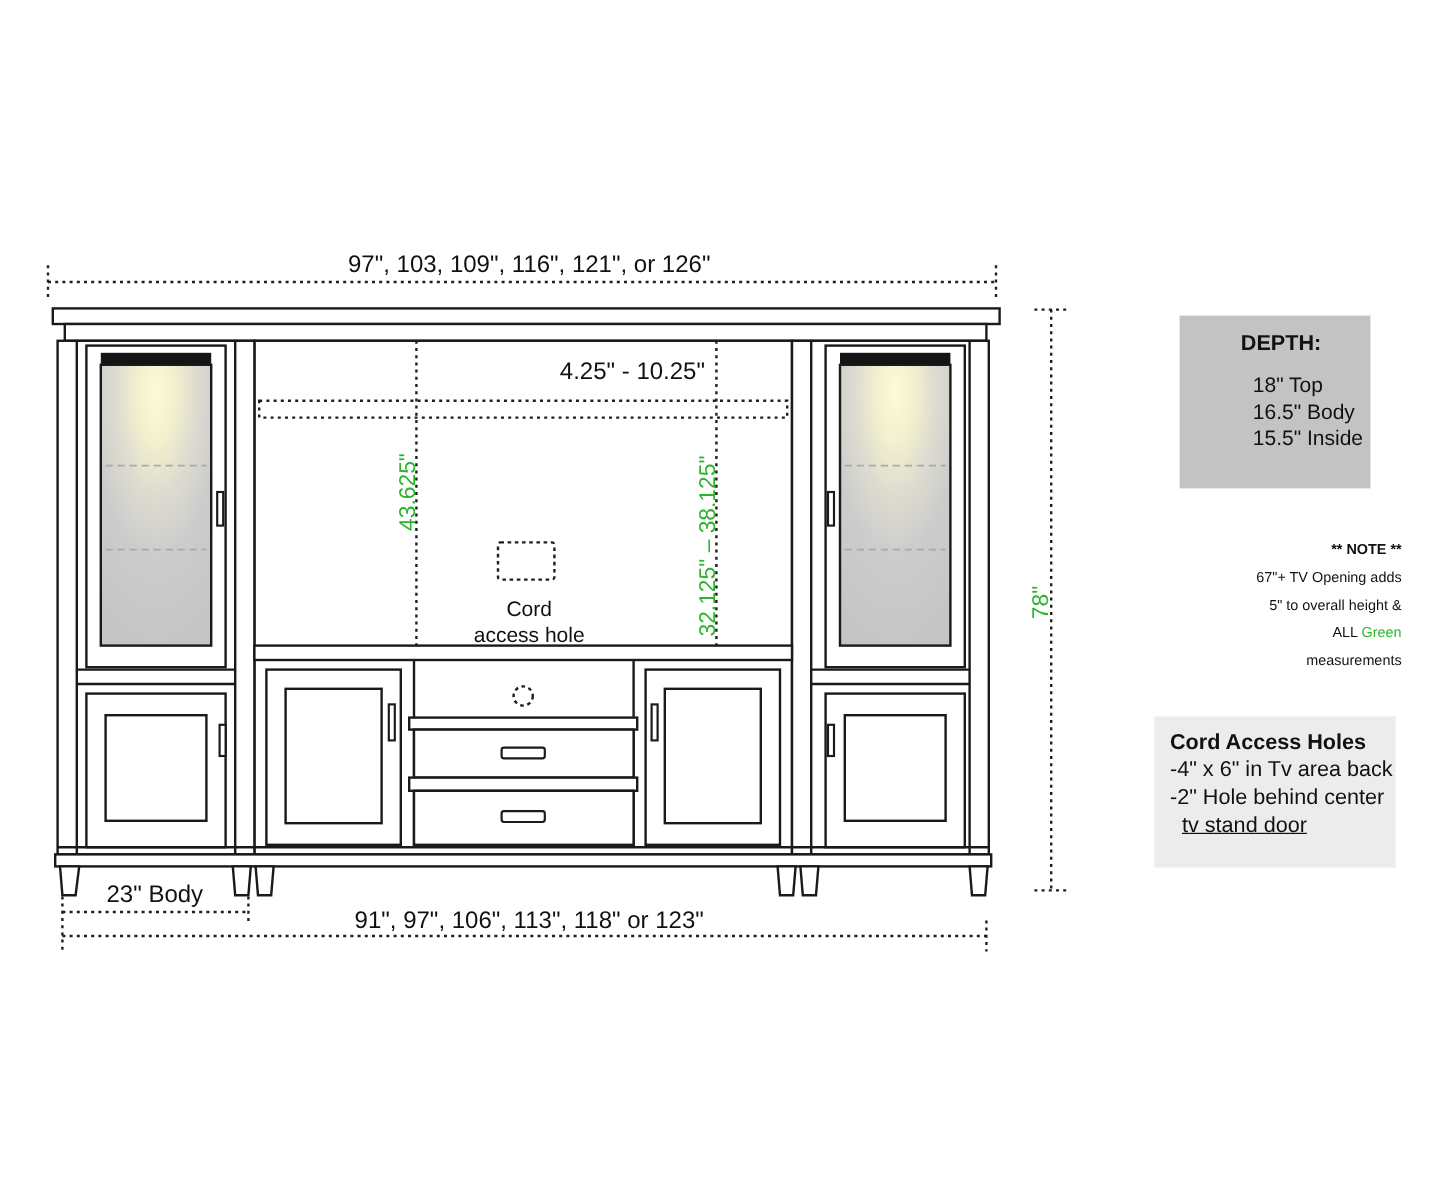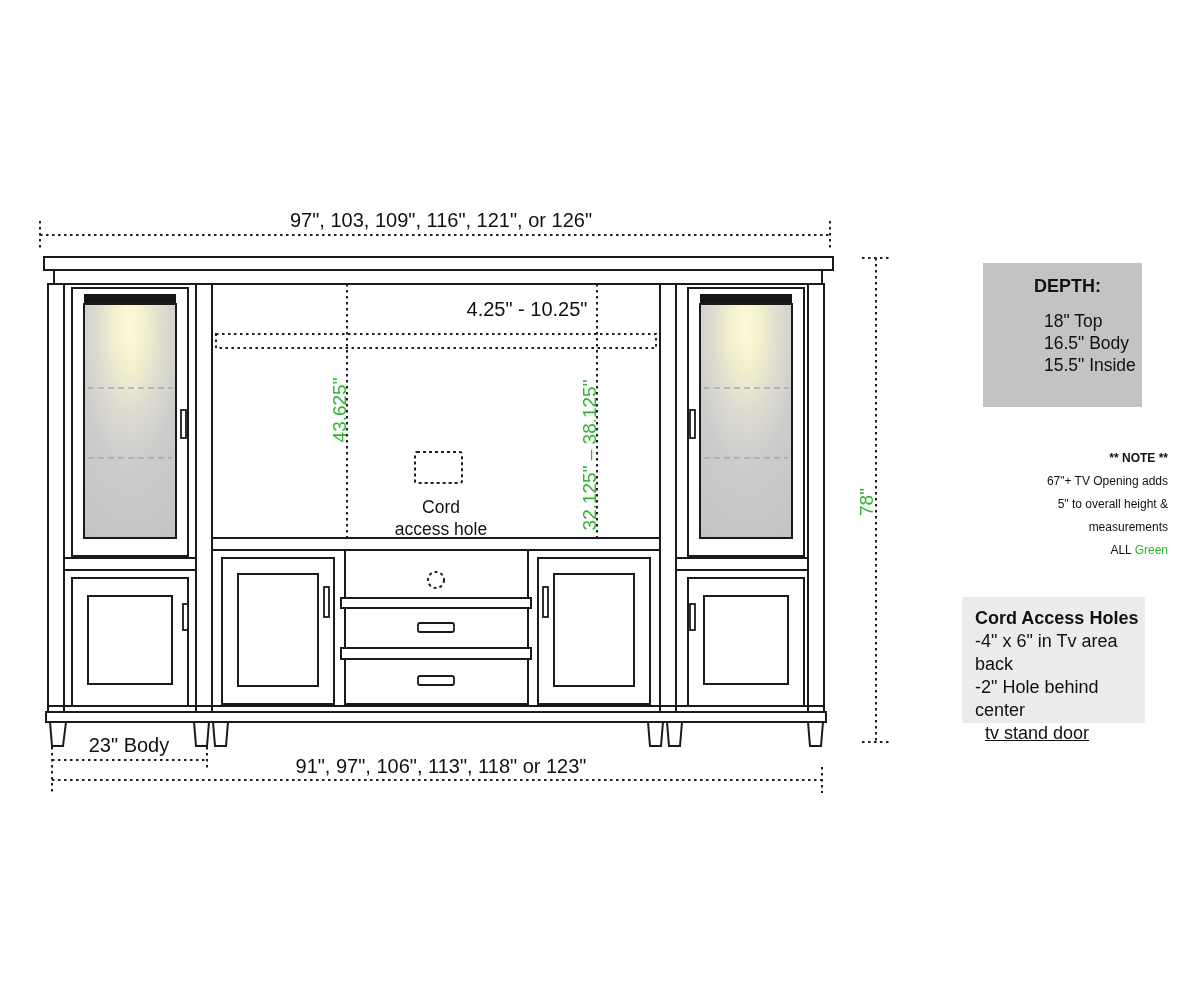--- a/index.html
+++ b/index.html
@@ -15,21 +15,21 @@
   .t{font-size:20px;fill:#111;}
   .s{font-size:17.5px;fill:#111;}
   .g{font-size:19px;}
   .panel-box{position:absolute;box-sizing:border-box;padding-left:36px;}
   .depth-box{left:983px;top:263px;width:159px;height:144px;background:#c3c3c3;}
   .depth-title{margin:13px 0 0 15px;font-weight:bold;font-size:18px;}
   .depth-list{margin:13px 0 0 0;padding:0 0 0 25px;list-style:none;font-size:17.5px;line-height:22px;}
   .note-block{left:928px;top:447px;width:240px;text-align:right;font-size:12px;line-height:23px;}
   .note-title{font-weight:bold;}
   .green-text{color:#2cb52c;}
-  .cord-box{left:962px;top:597px;width:183px;height:126px;background:#ececec;
+  .cord-box{left:962px;top:597px;width:201px;height:126px;background:#ececec;
             padding:10px 0 0 13px;font-size:18px;line-height:23px;}
   .cord-title{font-weight:bold;}
   .cord-indent{padding-left:10px;text-decoration:underline;}
 </style>
 </head>
 <body>
 
 <div id="stage">
 
 <svg width="1200" height="1000" viewBox="0 0 1200 1000" xmlns="http://www.w3.org/2000/svg">
@@ -174,22 +174,22 @@
     <li>16.5" Body</li>
     <li>15.5" Inside</li>
   </ul>
 </div>
 
 
 <div class="panel-box note-block">
   <div class="note-title">** NOTE **</div>
   <div>67"+ TV Opening adds</div>
   <div>5" to overall height &amp;</div>
+  <div><span>ALL</span> <span class="green-text">Green</span></div>
   <div>measurements</div>
-  <div><span>ALL</span> <span class="green-text">Green</span></div>
 </div>
 
 
 <div class="panel-box cord-box">
   <div class="cord-title">Cord Access Holes</div>
   <div>-4" x 6" in Tv area back</div>
   <div>-2" Hole behind center</div>
   <div class="cord-indent">tv stand door</div>
 </div>
 

